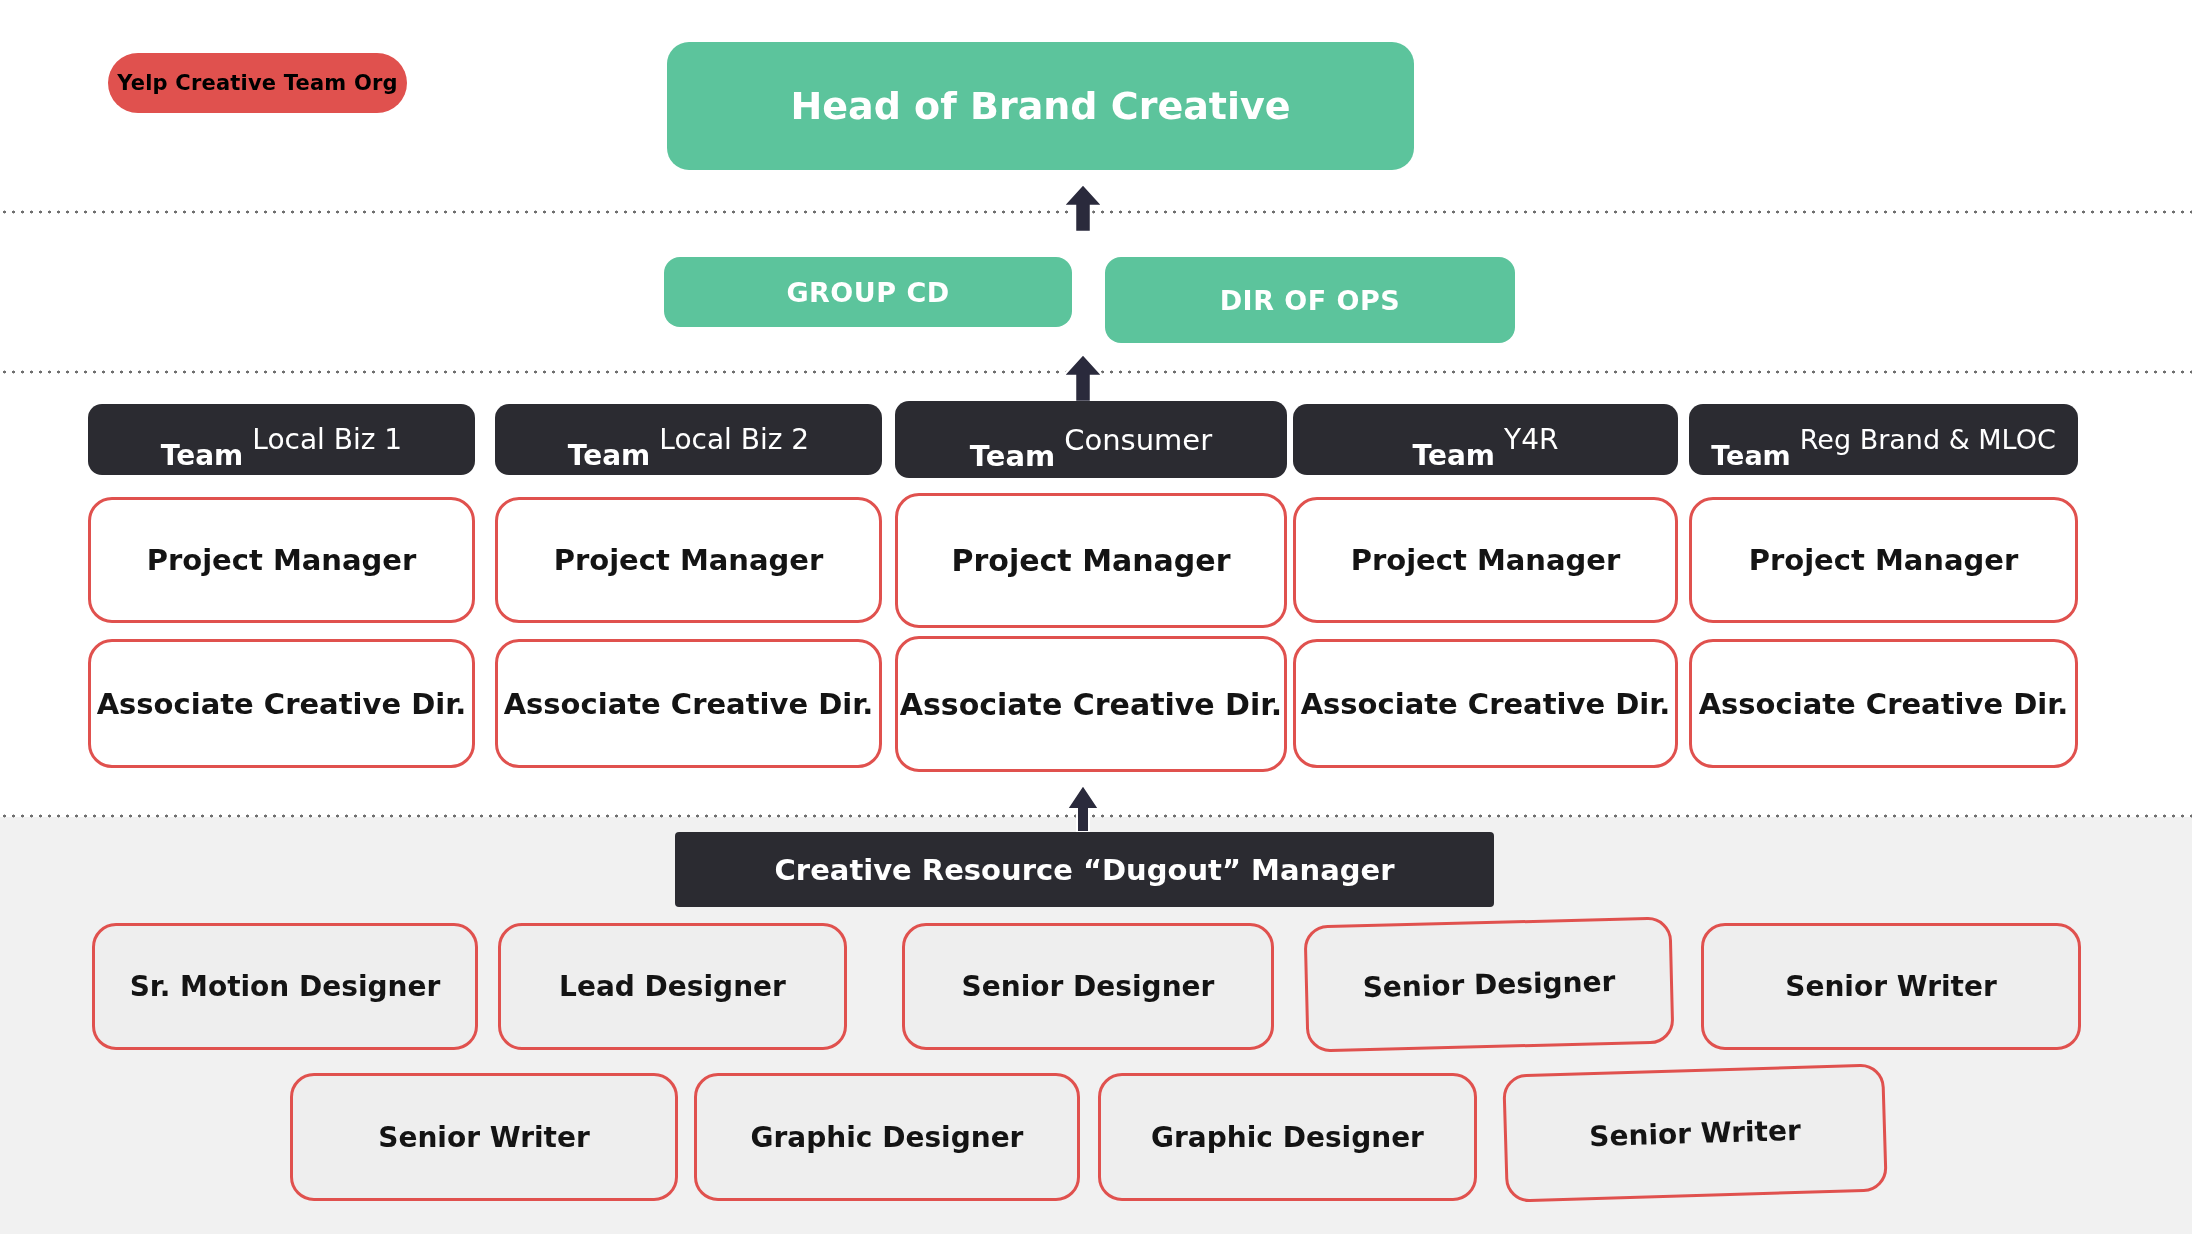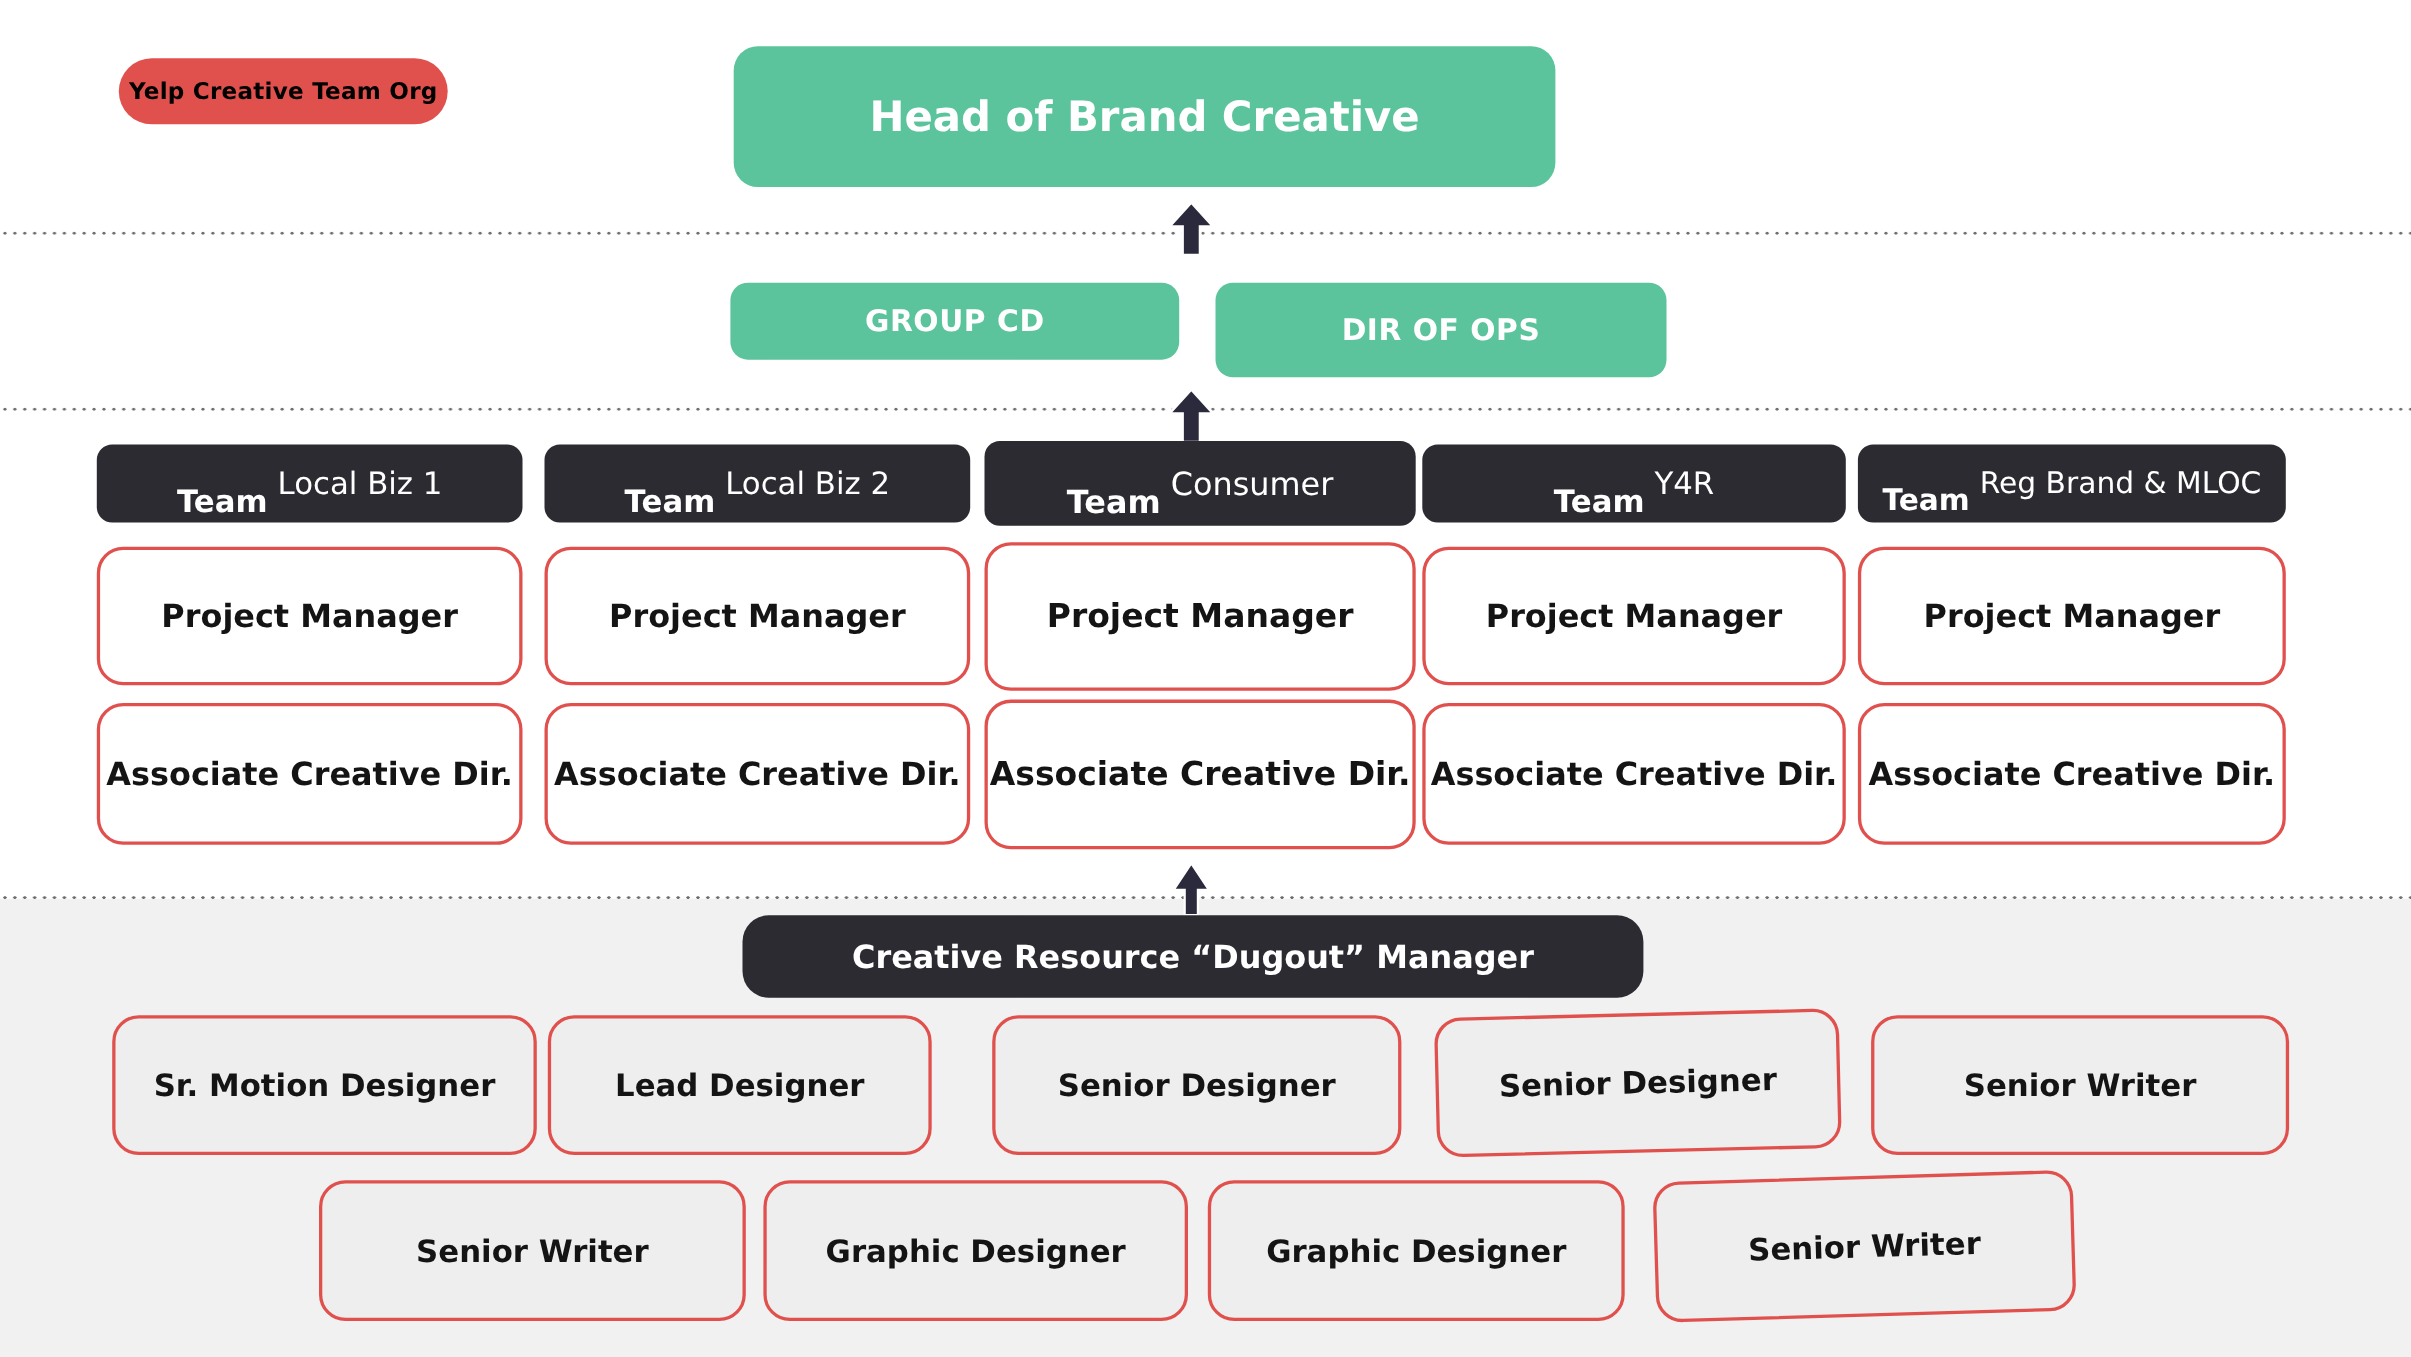--- a/index.html
+++ b/index.html
@@ -139,25 +139,25 @@
     <span>Associate Creative Dir.</span>
   </div>
   <div class="abs red-box" style="left:1689px;top:639px;width:389px;height:129px;">
     <span>Associate Creative Dir.</span>
   </div>
 
   <svg class="abs arrow" style="left:1053px;top:784px;" width="60" height="49" viewBox="0 0 60 49">
     <polygon points="30,1 46,25 36,25 36,48 24,48 24,25 14,25" fill="#2A2A3C" stroke="#ffffff" stroke-width="2"></polygon>
   </svg>
 
-  <div class="abs dark-box" style="left:675px;top:832px;width:819px;height:75px;font-size:29px;border-radius:24px;">
+  <div class="abs dark-box" style="left:675px;top:832px;width:819px;height:75px;font-size:29px;border-radius:4px;">
     <span>Creative Resource “Dugout” Manager</span>
   </div>
 
-  <div class="abs red-box gray-fill" style="left:92px;top:923px;width:386px;height:127px;font-size:28px;margin-left:10px;">
+  <div class="abs red-box gray-fill" style="left:92px;top:923px;width:386px;height:127px;font-size:28px;">
     <span>Sr. Motion Designer</span>
   </div>
   <div class="abs red-box gray-fill" style="left:498px;top:923px;width:349px;height:127px;font-size:28px;">
     <span>Lead Designer</span>
   </div>
   <div class="abs red-box gray-fill" style="left:902px;top:923px;width:372px;height:127px;font-size:28px;">
     <span>Senior Designer</span>
   </div>
   <div class="abs red-box gray-fill" style="left:1305px;top:921px;width:368px;height:127px;font-size:28px;transform:rotate(-1.4deg);">
     <span>Senior Designer</span>

